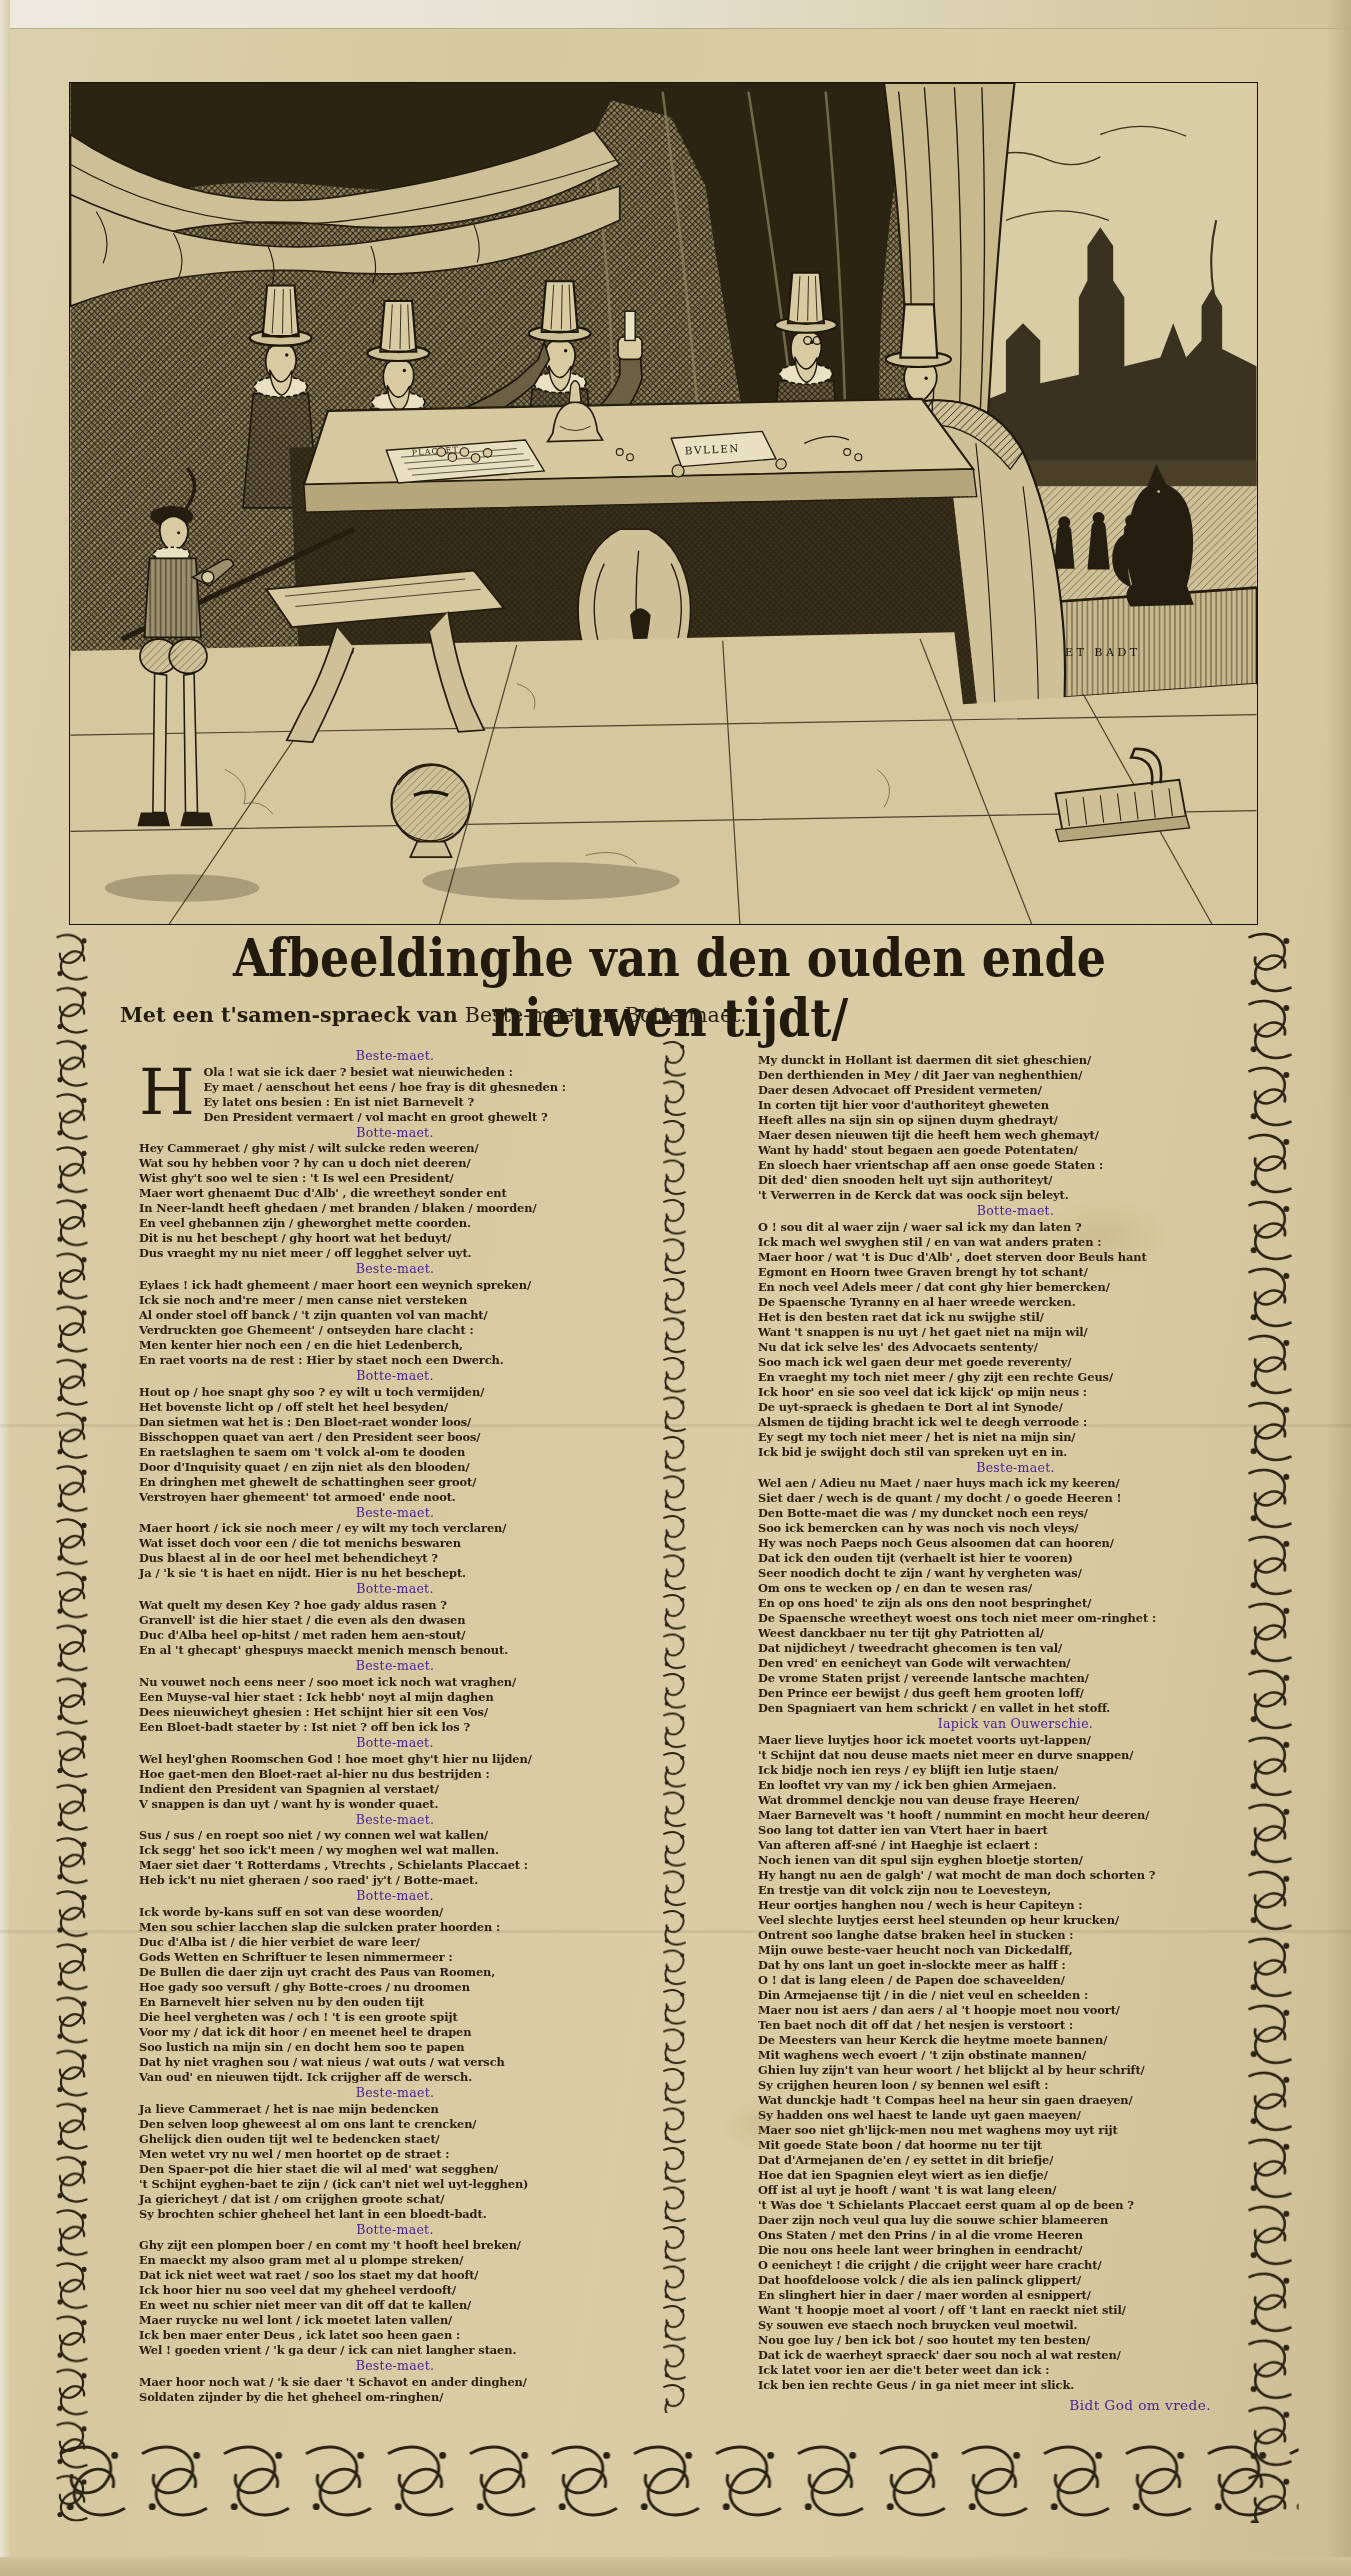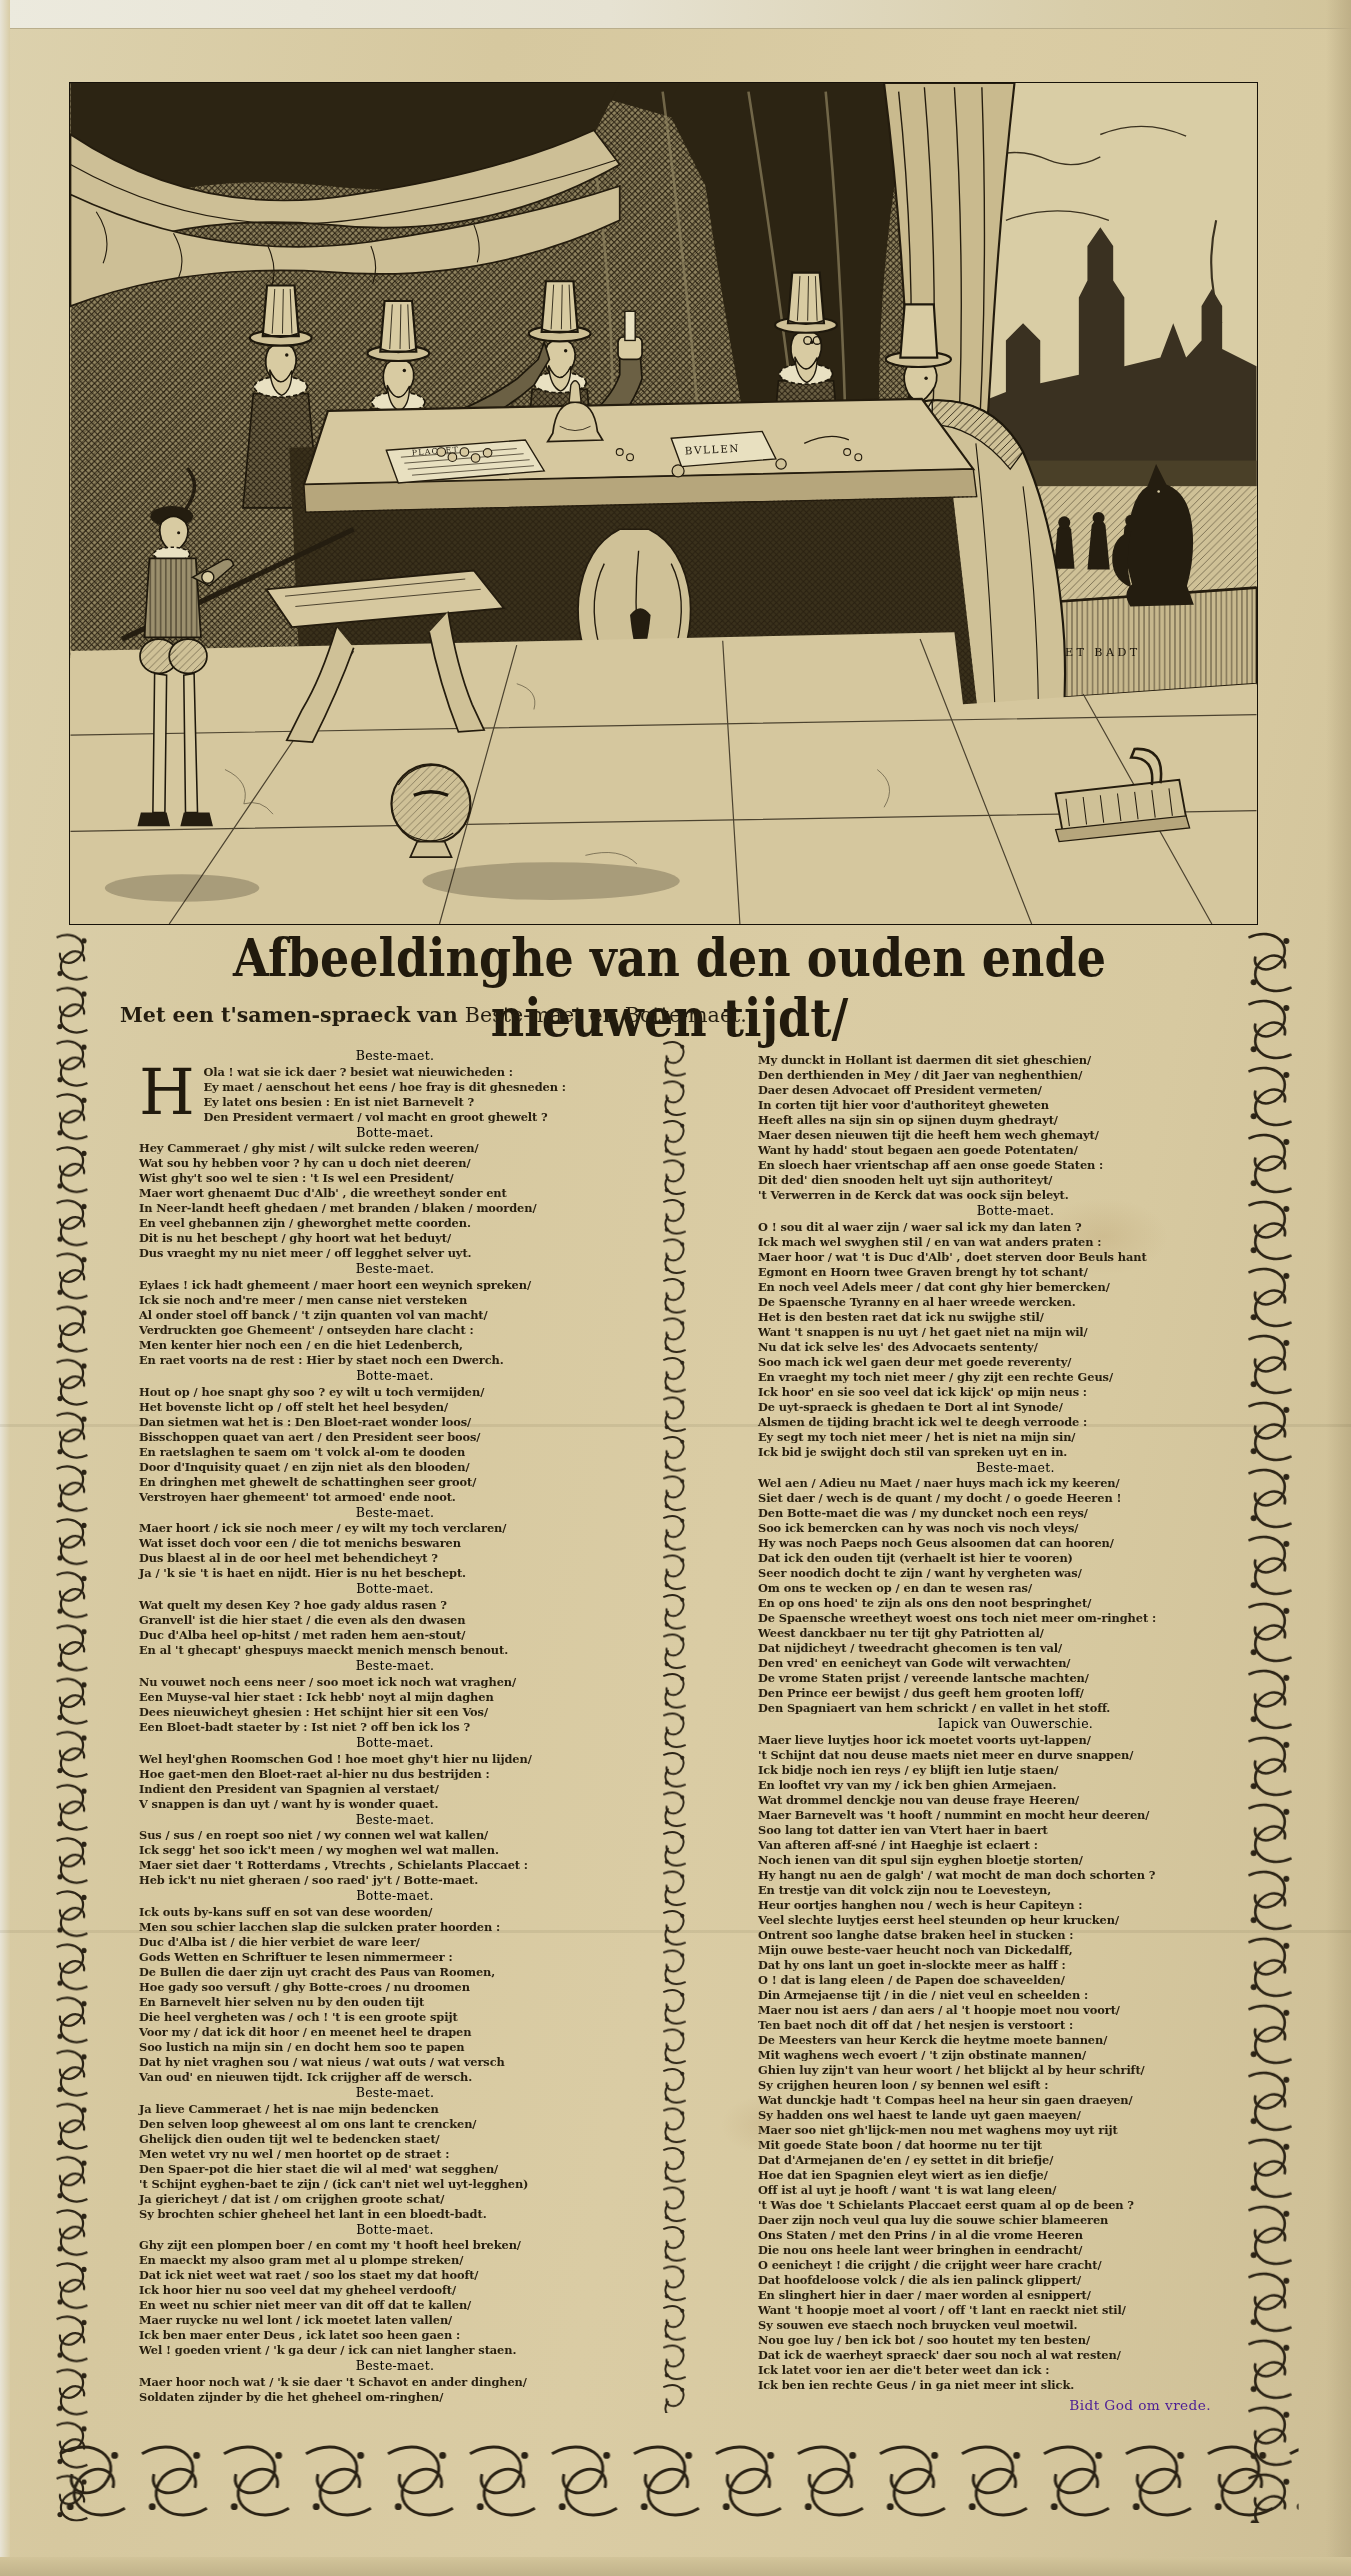--- a/index.html
+++ b/index.html
@@ -35,21 +35,21 @@
   .subtitle .bl{font-weight:bold;}
   .subtitle .rm{font-weight:normal;}
 
   .orn{position:absolute;}
   .orn svg{display:block;}
 
   .col{position:absolute;color:#281f0f;}
   .col-left{left:139px;top:1048px;width:512px;}
   .col-right{left:758px;top:1053px;width:515px;}
   .speaker{height:16.7px;line-height:16.7px;text-align:center;font-size:12.5px;
-       font-weight:normal;letter-spacing:0.3px;color:#000000;}
+       font-weight:normal;letter-spacing:0.3px;color:#4c1d95;}
   .vline{height:15px;line-height:15px;font-size:11.4px;font-weight:bold;
        letter-spacing:-0.1px;white-space:nowrap;}
   .dropcap{float:left;font-size:64px;line-height:53px;font-weight:normal;
        padding:1.7px 8.6px 0 0;color:#211a0d;}
   .colophon{margin-top:4.3px;text-align:right;padding-right:62px;font-size:13.7px;
        font-weight:normal;letter-spacing:0.4px;color:#4c1d95;}
 </style>
 </head>
 <body>
 
@@ -426,21 +426,21 @@
     </div>
     <div class="speaker">Beste-maet.</div>
     <div class="stanza">
       <div class="vline">Sus / sus / en roept soo niet /  wy connen wel wat kallen/</div>
       <div class="vline">Ick segg' het soo ick't meen /  wy moghen wel wat mallen.</div>
       <div class="vline">Maer siet daer 't Rotterdams , Vtrechts , Schielants Placcaet :</div>
       <div class="vline">Heb ick't nu niet gheraen / soo raed' jy't / Botte-maet.</div>
     </div>
     <div class="speaker">Botte-maet.</div>
     <div class="stanza">
-      <div class="vline">Ick outs by-kans suff en sot van dese woorden/</div>
+      <div class="vline">Ick worde by-kans suff en sot van dese woorden/</div>
       <div class="vline">Men sou schier lacchen slap die sulcken prater hoorden :</div>
       <div class="vline">Duc d'Alba ist / die hier verbiet de ware leer/</div>
       <div class="vline">Gods Wetten en Schriftuer te lesen nimmermeer :</div>
       <div class="vline">De Bullen die daer zijn uyt cracht des Paus van Roomen,</div>
       <div class="vline">Hoe gady soo versuft / ghy Botte-croes / nu droomen</div>
       <div class="vline">En Barnevelt hier selven nu by den ouden tijt</div>
       <div class="vline">Die heel vergheten was /  och ! 't is een groote spijt</div>
       <div class="vline">Voor my / dat ick dit hoor / en meenet heel te drapen</div>
       <div class="vline">Soo lustich na mijn sin / en docht hem soo te papen</div>
       <div class="vline">Dat hy niet vraghen sou / wat nieus / wat outs / wat versch</div>

